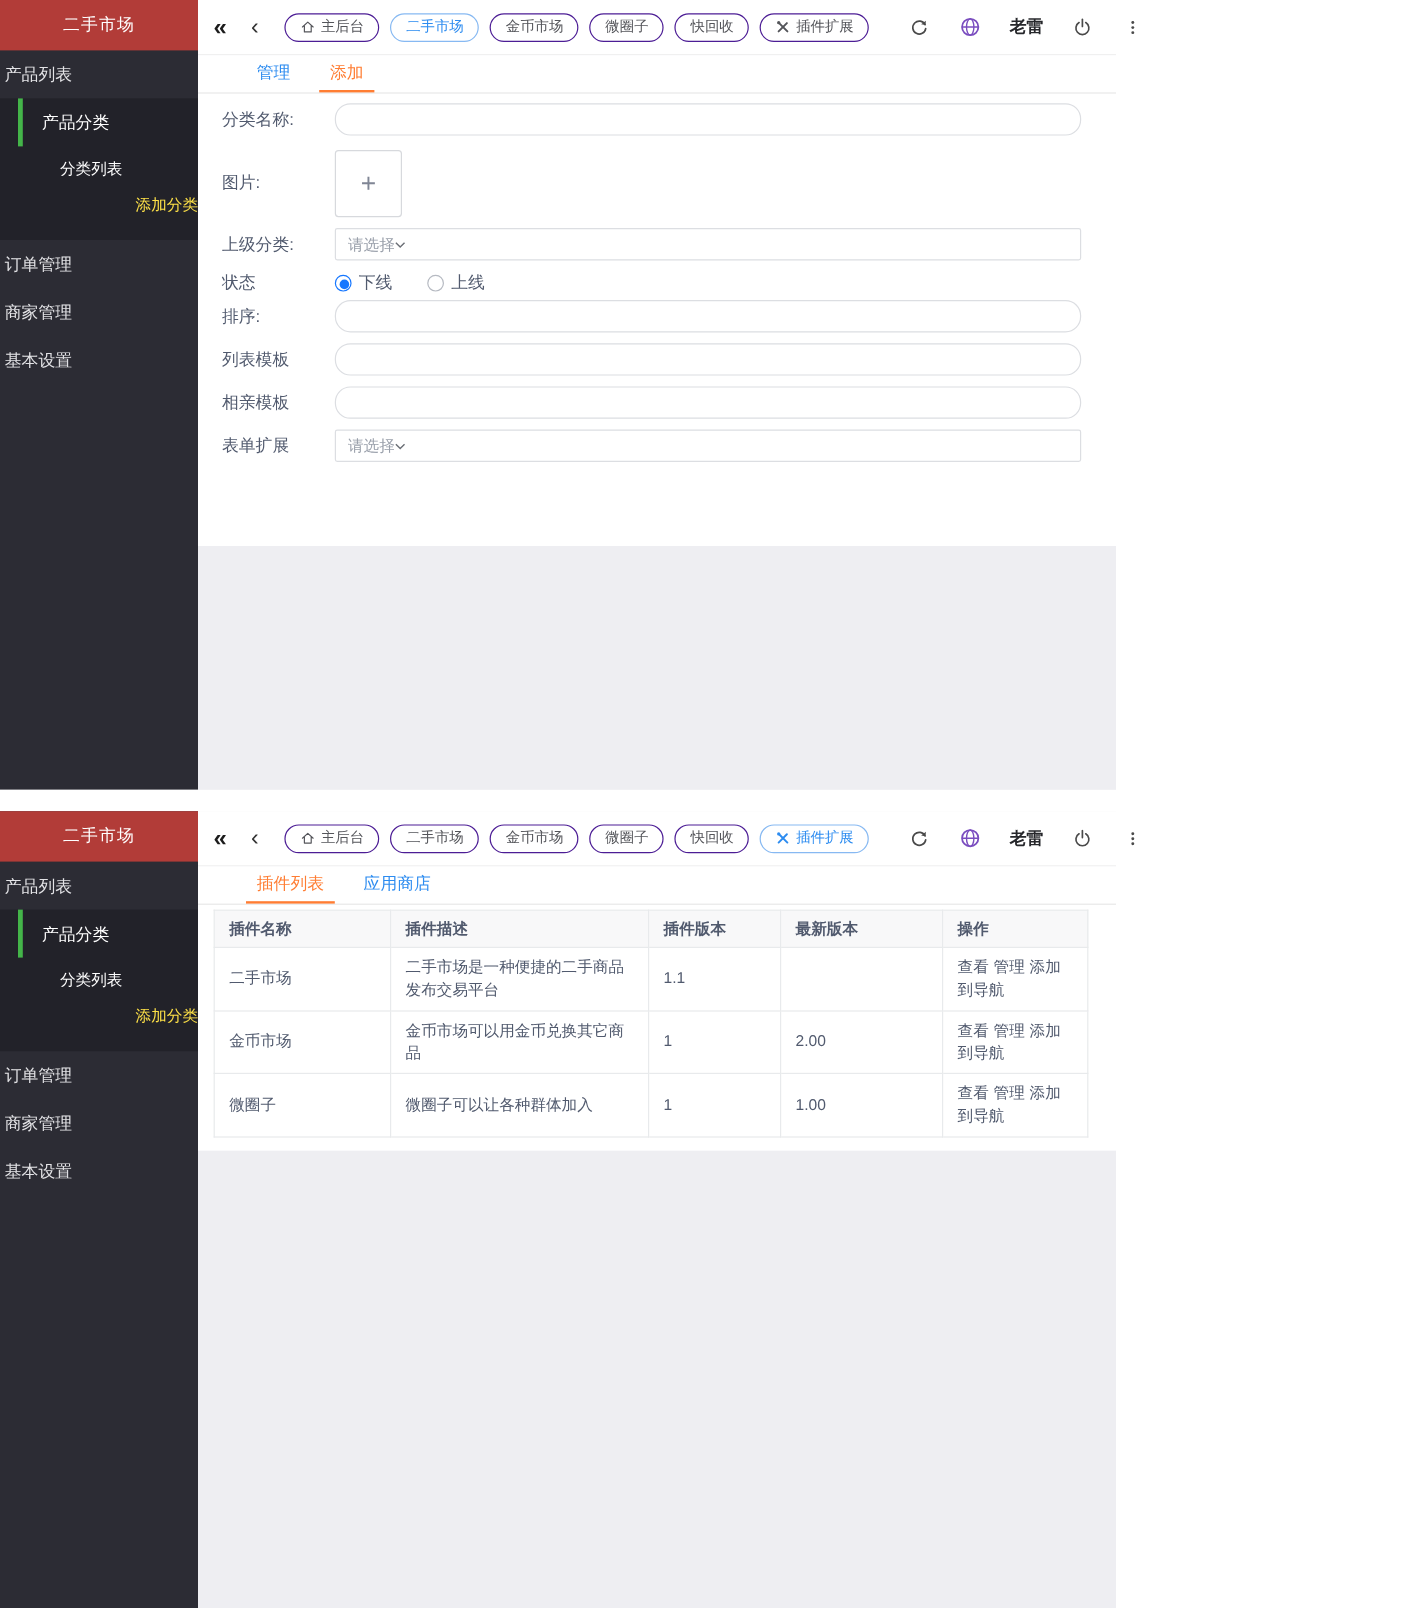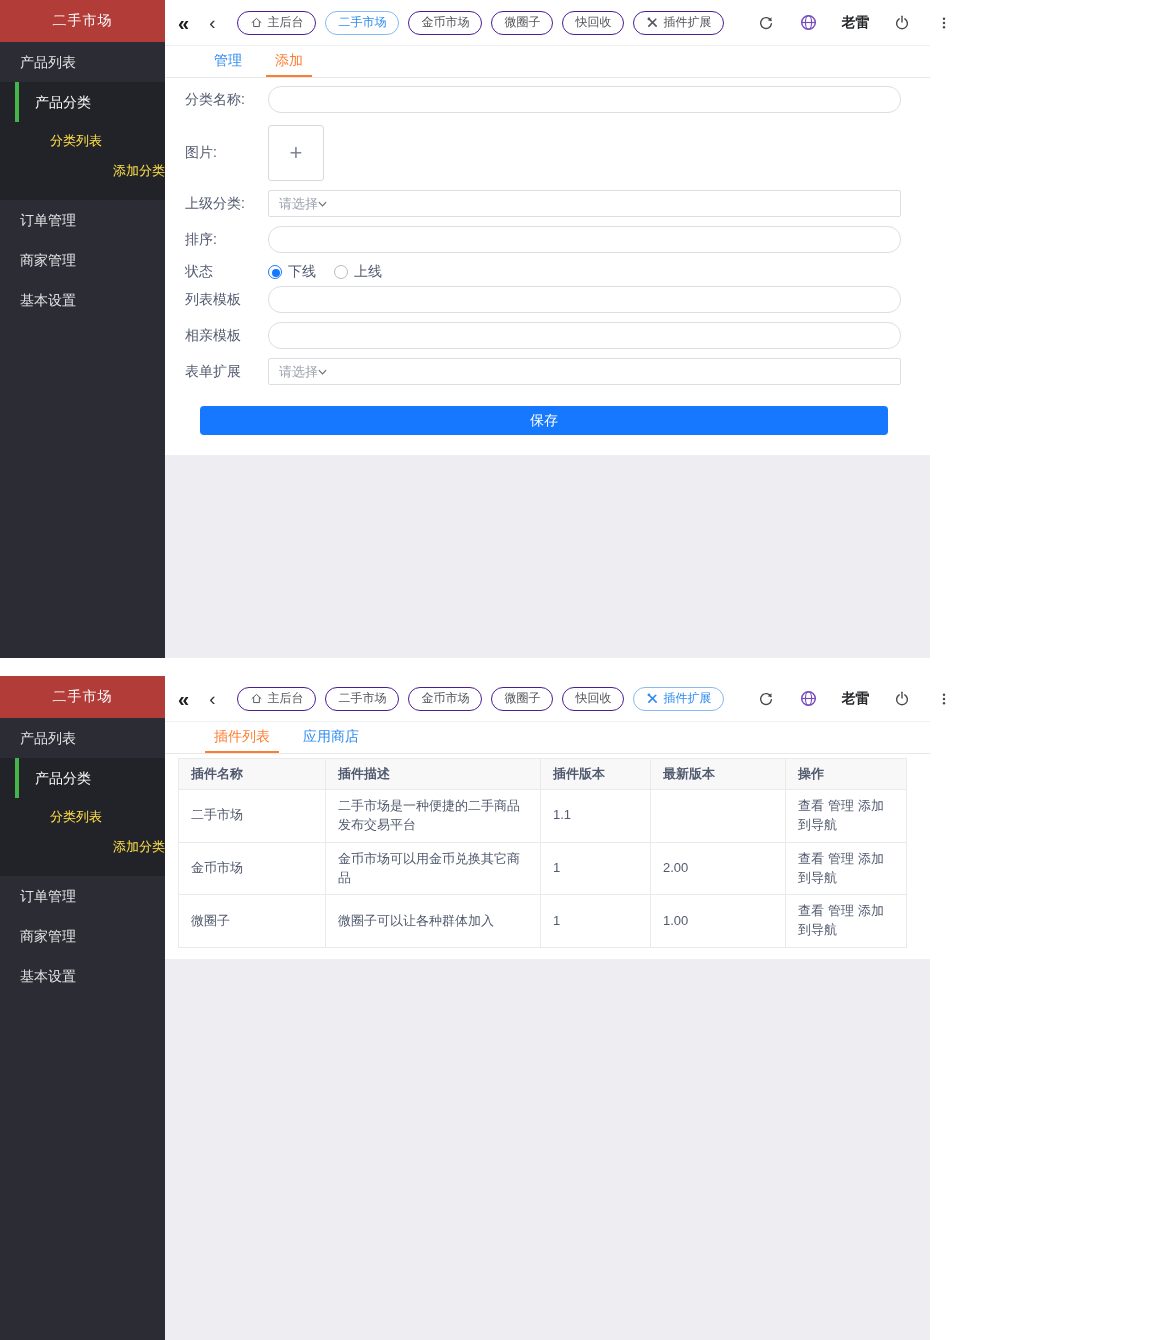--- a/index.html
+++ b/index.html
@@ -13,31 +13,31 @@
   .screen--cat  { height:658px; margin-bottom:18px; }
   .screen--plug { height:664px; }
 
   
   .sidebar { width:165px; flex:none; background:#2c2c34; display:flex; flex-direction:column; }
   .sidebar-title {
     height:42px; background:#b23c38; color:#fff; font-size:14px;
     display:flex; align-items:center; justify-content:center; letter-spacing:1px;
   }
   .side-item {
-    height:40px; line-height:40px; padding-left:20px; font-size:14px;
+    height:40px; line-height:40px; padding-left:4px; font-size:14px;
     color:#e3e3e6; cursor:pointer; white-space:nowrap;
   }
   .side-group { background:#222229;padding-left:15px; }
   .side-group .side-item--active {
     border-left:4px solid #44b549; padding-left:16px; color:#fff;
   }
   .side-sublist { padding:4px 0 14px 0; }
   .side-subitem {
     height:30px; line-height:30px; padding-left:35px; font-size:13px;
-    color:#fde047; cursor:pointer; white-space:nowrap;
+    color:#ffffff; cursor:pointer; white-space:nowrap;
   }
   .side-subitem--active { color:#fde047;text-align:right; }
 
   
   .main { flex:1; display:flex; flex-direction:column; background:#eeeef2; min-width:0; }
 
   
   .topnav {
     height:46px; flex:none; background:#fff; border-bottom:1px solid #f0f0f0;
     display:flex; align-items:center; padding:0 20px 0 13px;
@@ -65,21 +65,21 @@
   
   .tabs { height:32px; display:flex; align-items:stretch; padding-left:40px; border-bottom:1px solid #e8e8e8; }
   .tab {
     font-size:14px; padding:0 9px; margin-right:15px; display:flex; align-items:center;
     color:#2d8cf0; cursor:pointer; border-bottom:2px solid transparent; white-space:nowrap;
   }
   .tab--active { color:#ff7d33; border-bottom-color:#ff7d33; }
 
   
   .form { padding:8px 29px 0 20px; }
-  .frow { display:flex; align-items:center; margin-bottom:9px; }
+  .frow { display:flex; align-items:center; margin-bottom:9px;gap:11px; }
   .frow--first { margin-bottom:12px; }
   .flabel { width:83px; flex:none; font-size:14px; color:#515a6e; }
   .finput {
     flex:1; height:27px; border:1px solid #dcdee2; border-radius:13px;
     background:#fff; padding:0 12px; font-size:13px; color:#515a6e; outline:none;
   }
   .fupload {
     width:56px; height:56px; border:1px solid #d7d9dd; border-radius:3px; background:#fff;
     display:flex; align-items:center; justify-content:center; cursor:pointer;
     font-size:22px; color:#808695; font-weight:300;
@@ -231,56 +231,55 @@
         <div class="frow">
           <span class="flabel">上级分类:</span>
           <div class="fselect">
             <span>请选择</span>
             <span class="chev">
               <svg width="9" height="6" viewBox="0 0 10 6">
                   <path d="M1 1 L5 5 L9 1" fill="none" stroke="currentColor" stroke-width="1.3"></path>
                 </svg>
             </span>
           </div>
-        </div>
-        <div class="frow">
-          <span class="flabel">排序:</span>
-          <input class="finput" type="text" style="">
         </div>
         <div class="frow radio-group">
           <span class="flabel">状态</span>
           <span class="radio-opt">
             <span class="radio-circle radio-circle--checked"></span>
             <span class="radio-label">下线</span>
           </span>
           <span class="radio-opt">
             <span class="radio-circle"></span>
             <span class="radio-label">上线</span>
           </span>
         </div>
         <div class="frow">
+          <span class="flabel">排序:</span>
+          <input class="finput" type="text" style="">
+        </div>
+        <div class="frow">
           <span class="flabel">列表模板</span>
           <input class="finput" type="text" style="">
         </div>
         <div class="frow">
           <span class="flabel">相亲模板</span>
           <input class="finput" type="text" style="">
         </div>
         <div class="frow">
           <span class="flabel">表单扩展</span>
           <div class="fselect">
             <span>请选择</span>
             <span class="chev">
               <svg width="9" height="6" viewBox="0 0 10 6">
                   <path d="M1 1 L5 5 L9 1" fill="none" stroke="currentColor" stroke-width="1.3"></path>
                 </svg>
             </span>
           </div>
         </div>
-        <button class="btn-save">保存</button>
       </div>
     </div>
     <div class="filler"></div>
   </div>
 </div>
 
 <div class="screen screen--plug">
 
   <div class="sidebar">
     <div class="sidebar-title">二手市场</div>

